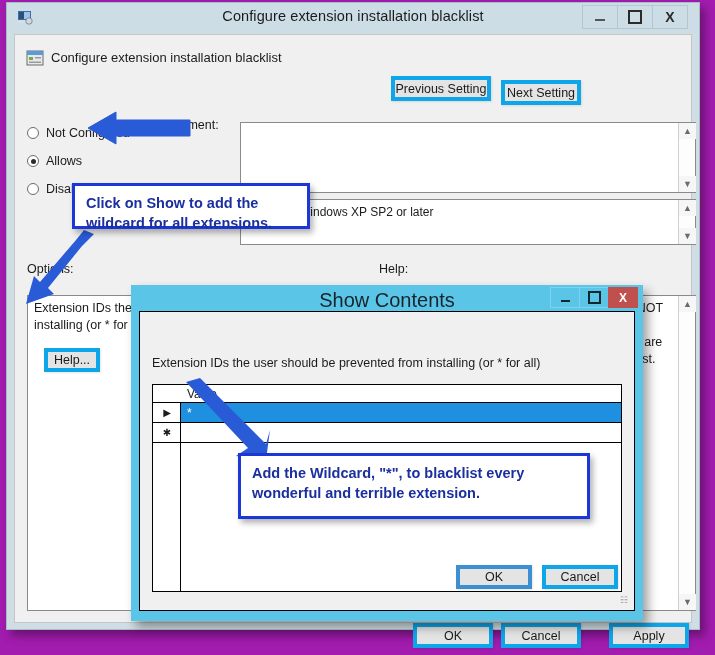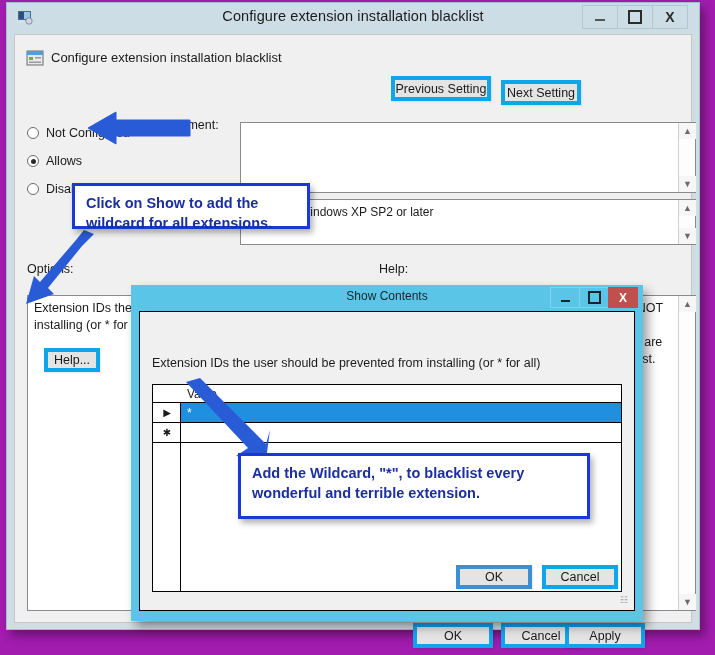--- a/index.html
+++ b/index.html
@@ -162,38 +162,38 @@
     position: absolute; left: 16px; top: 52px; width: 56px; height: 24px;
   }
   .help-text {
     position: absolute; left: 6px; top: 4px; width: 333px;
     font-size: 12.5px; color: #1b1b1b; line-height: 17px;
   }
 
   
   .btn-ok-main   { position: absolute; left: 398px; top: 588px; width: 80px; height: 25px; }
   .btn-cancel-main{ position: absolute; left: 486px; top: 588px; width: 80px; height: 25px; }
-  .btn-apply-main{ position: absolute; left: 550px; top: 588px; width: 80px; height: 25px; }
+  .btn-apply-main{ position: absolute; left: 594px; top: 588px; width: 80px; height: 25px; }
 
   
   .sc-window {
     position: absolute;
     left: 131px; top: 285px;
     width: 512px; height: 336px;
     background: #5bc5e8;
     box-shadow: 5px 6px 10px rgba(0,0,0,0.38);
     box-sizing: border-box;
   }
   .sc-title {
     position: absolute; left: 0; top: 0;
     width: 100%; height: 26px;
   }
   .sc-title-text {
     position: absolute; left: 0; top: 4px; width: 100%;
-    text-align: center; font-size: 12px; color: #17252b;
+    text-align: center; font-size: 20px; color: #17252b;
   }
   .sc-wbtns { position: absolute; right: 5px; top: 2px; display: flex; height: 21px; }
   .sc-wbtn {
     width: 30px; height: 21px;
     border: 1px solid #7fd2ef;
     margin-left: -1px;
     background: #5bc5e8;
     color: #10272f; font-size: 12px; font-weight: bold;
     display:flex; align-items:center; justify-content:center;
     box-sizing: border-box;

